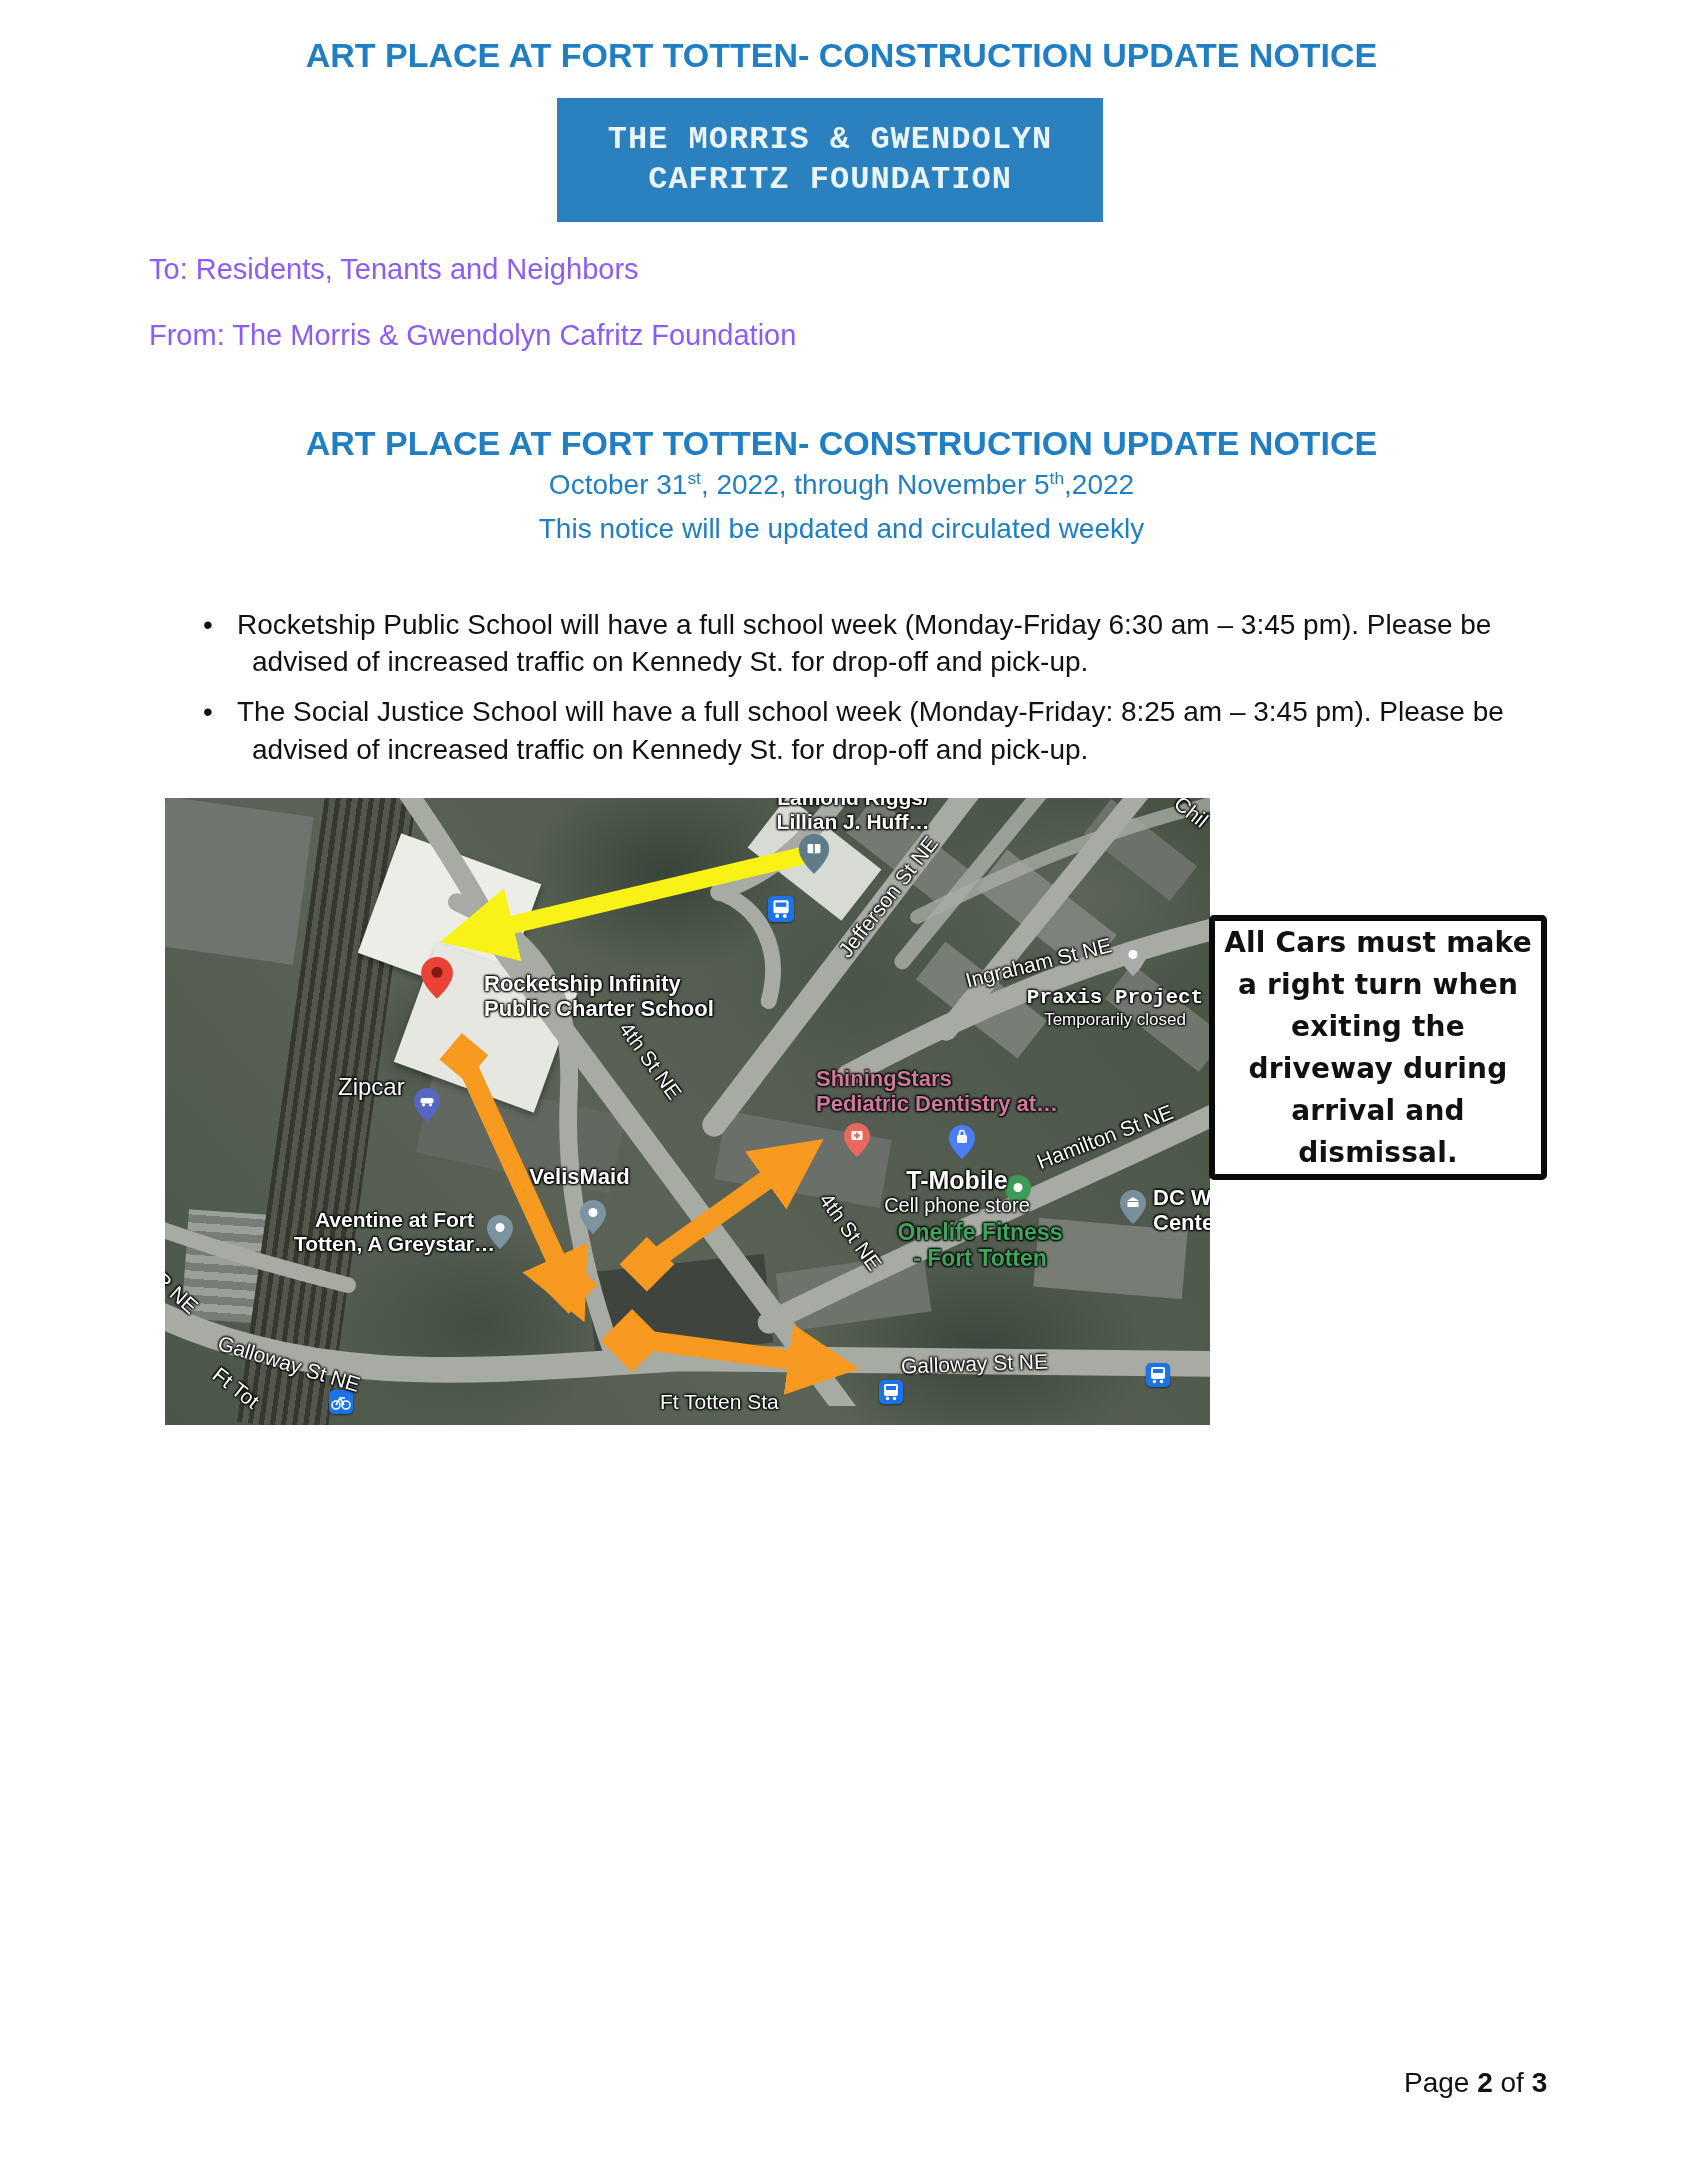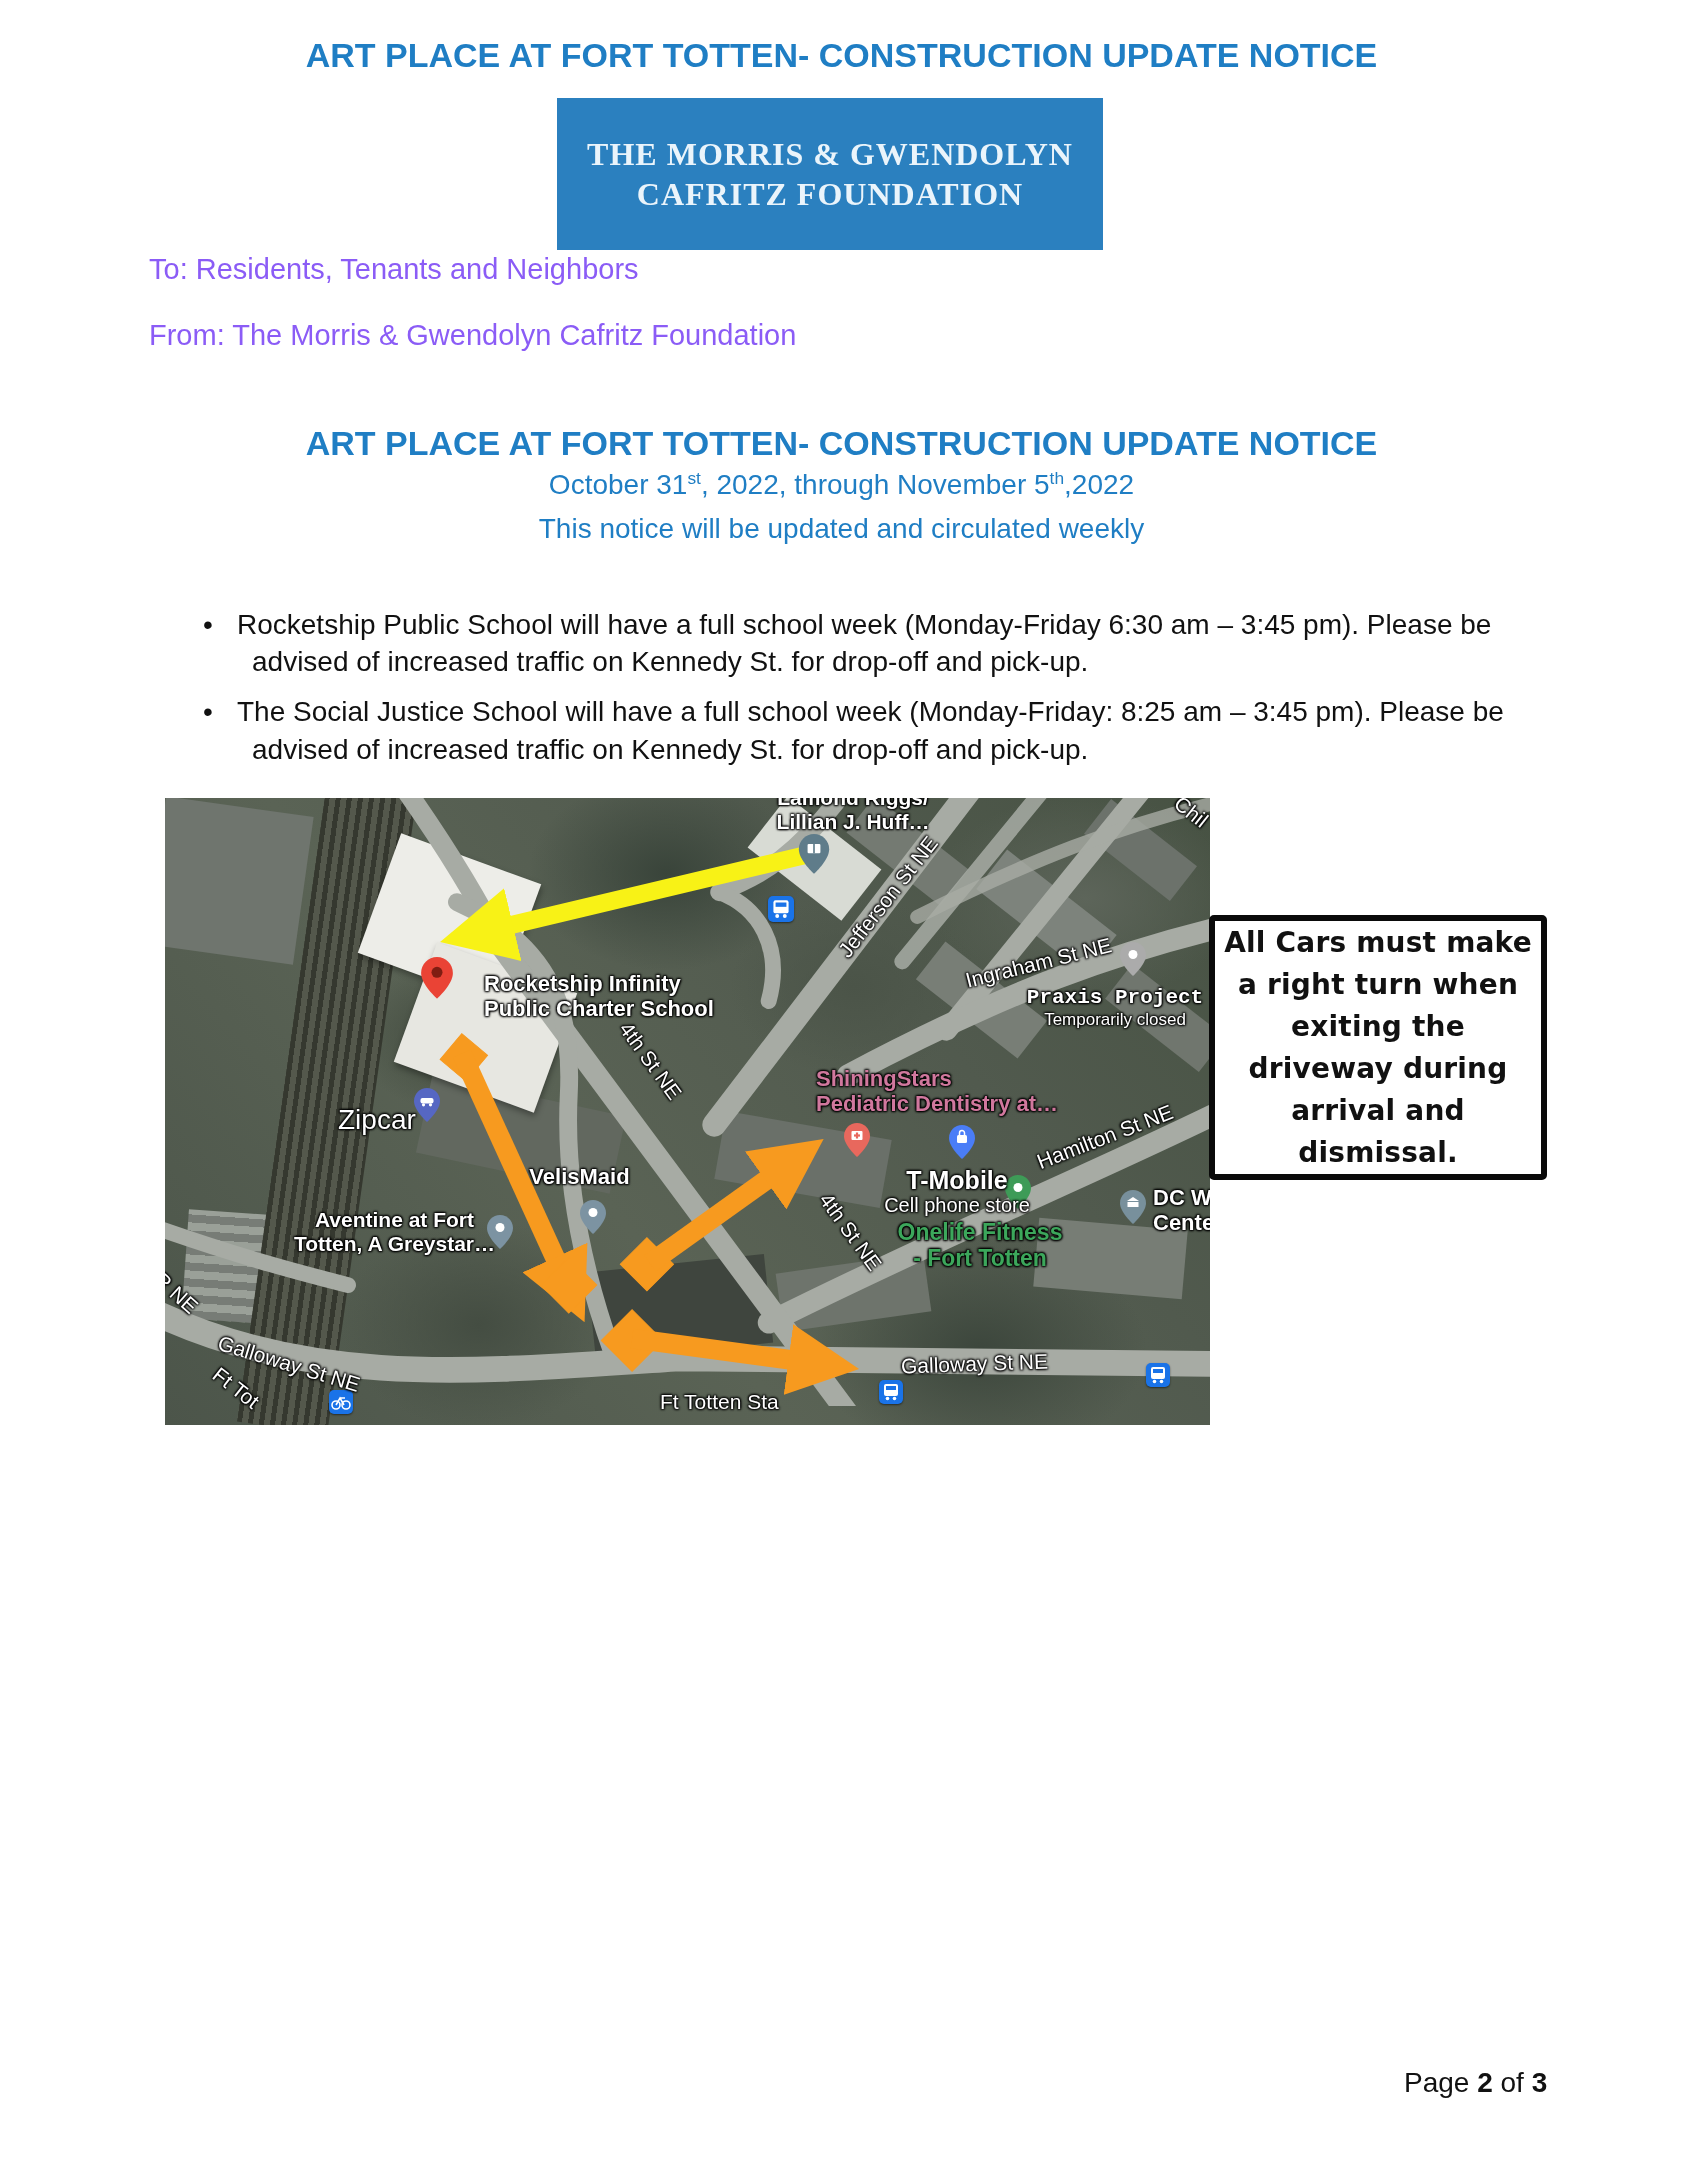--- a/index.html
+++ b/index.html
@@ -46,21 +46,21 @@
   .footer{font-size:28px;color:#111;}
   .footer .b{font-weight:bold;}
 </style>
 </head>
 <body>
 
 <div class="page">
 
   <div class="abs doc-title" style="top:36px;left:0;">ART PLACE AT FORT TOTTEN- CONSTRUCTION UPDATE NOTICE</div>
 
-  <div class="abs banner" style="left:557px;top:98px;width:546px;height:152px;">
+  <div class="abs banner" style="left:557px;top:98px;width:546px;height:124px;font-family:Liberation Mono, monospace;">
     <div>THE MORRIS &amp; GWENDOLYN</div>
     <div>CAFRITZ FOUNDATION</div>
   </div>
 
   <div class="abs memo-line" style="left:149px;top:253px;">To: Residents, Tenants and Neighbors</div>
   <div class="abs memo-line" style="left:149px;top:319px;">From: The Morris &amp; Gwendolyn Cafritz Foundation</div>
 
   <div class="abs doc-title" style="top:424px;left:0;">ART PLACE AT FORT TOTTEN- CONSTRUCTION UPDATE NOTICE</div>
   <div class="abs dateline" style="top:468px;left:0;">
     <span>October 31</span><sup>st</sup><span>, 2022, through November 5</span><sup>th</sup><span>,2022</span>
@@ -223,21 +223,21 @@
     <div class="mlabel" style="left:1008px;top:2px;transform:rotate(38deg);">Chil</div>
     <div class="mlabel" style="left:782px;top:153px;width:183px;transform:rotate(-14deg);text-align:center;">Ingraham St NE</div>
     <div class="mlabel ctr" style="left:846px;top:188px;width:208px;">
       <div class="poi" style="font-size:21px;font-family:Liberation Mono, monospace;">Praxis Project</div>
       <div style="font-size:17px;">Temporarily closed</div>
     </div>
     <div class="mlabel poi" style="left:319px;top:174px;font-size:22px;">
       <div>Rocketship Infinity</div>
       <div>Public Charter School</div>
     </div>
-    <div class="mlabel" style="left:173px;top:306px;font-size:28px;">Zipcar</div>
+    <div class="mlabel" style="left:173px;top:276px;font-size:24px;">Zipcar</div>
     <div class="mlabel" style="left:426px;top:251px;width:119px;transform:rotate(54deg);text-align:center;">4th St NE</div>
     <div class="mlabel" style="left:626px;top:422px;width:119px;transform:rotate(54deg);text-align:center;">4th St NE</div>
     <div class="mlabel poi pink" style="left:651px;top:269px;font-size:22px;">
       <div>ShiningStars</div>
       <div>Pediatric Dentistry at…</div>
     </div>
     <div class="mlabel ctr" style="left:693px;top:368px;width:198px;">
       <div class="poi" style="font-size:25px;">T-Mobile</div>
       <div style="font-size:20px;">Cell phone store</div>
     </div>

